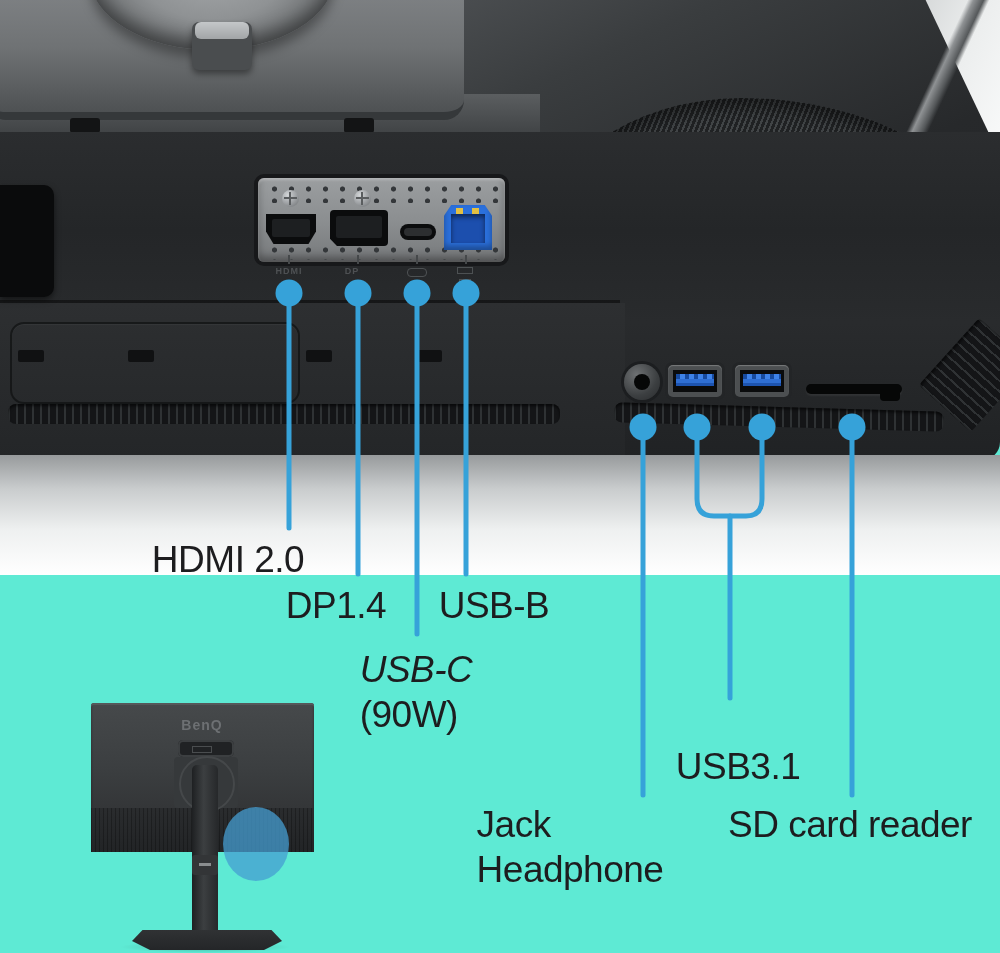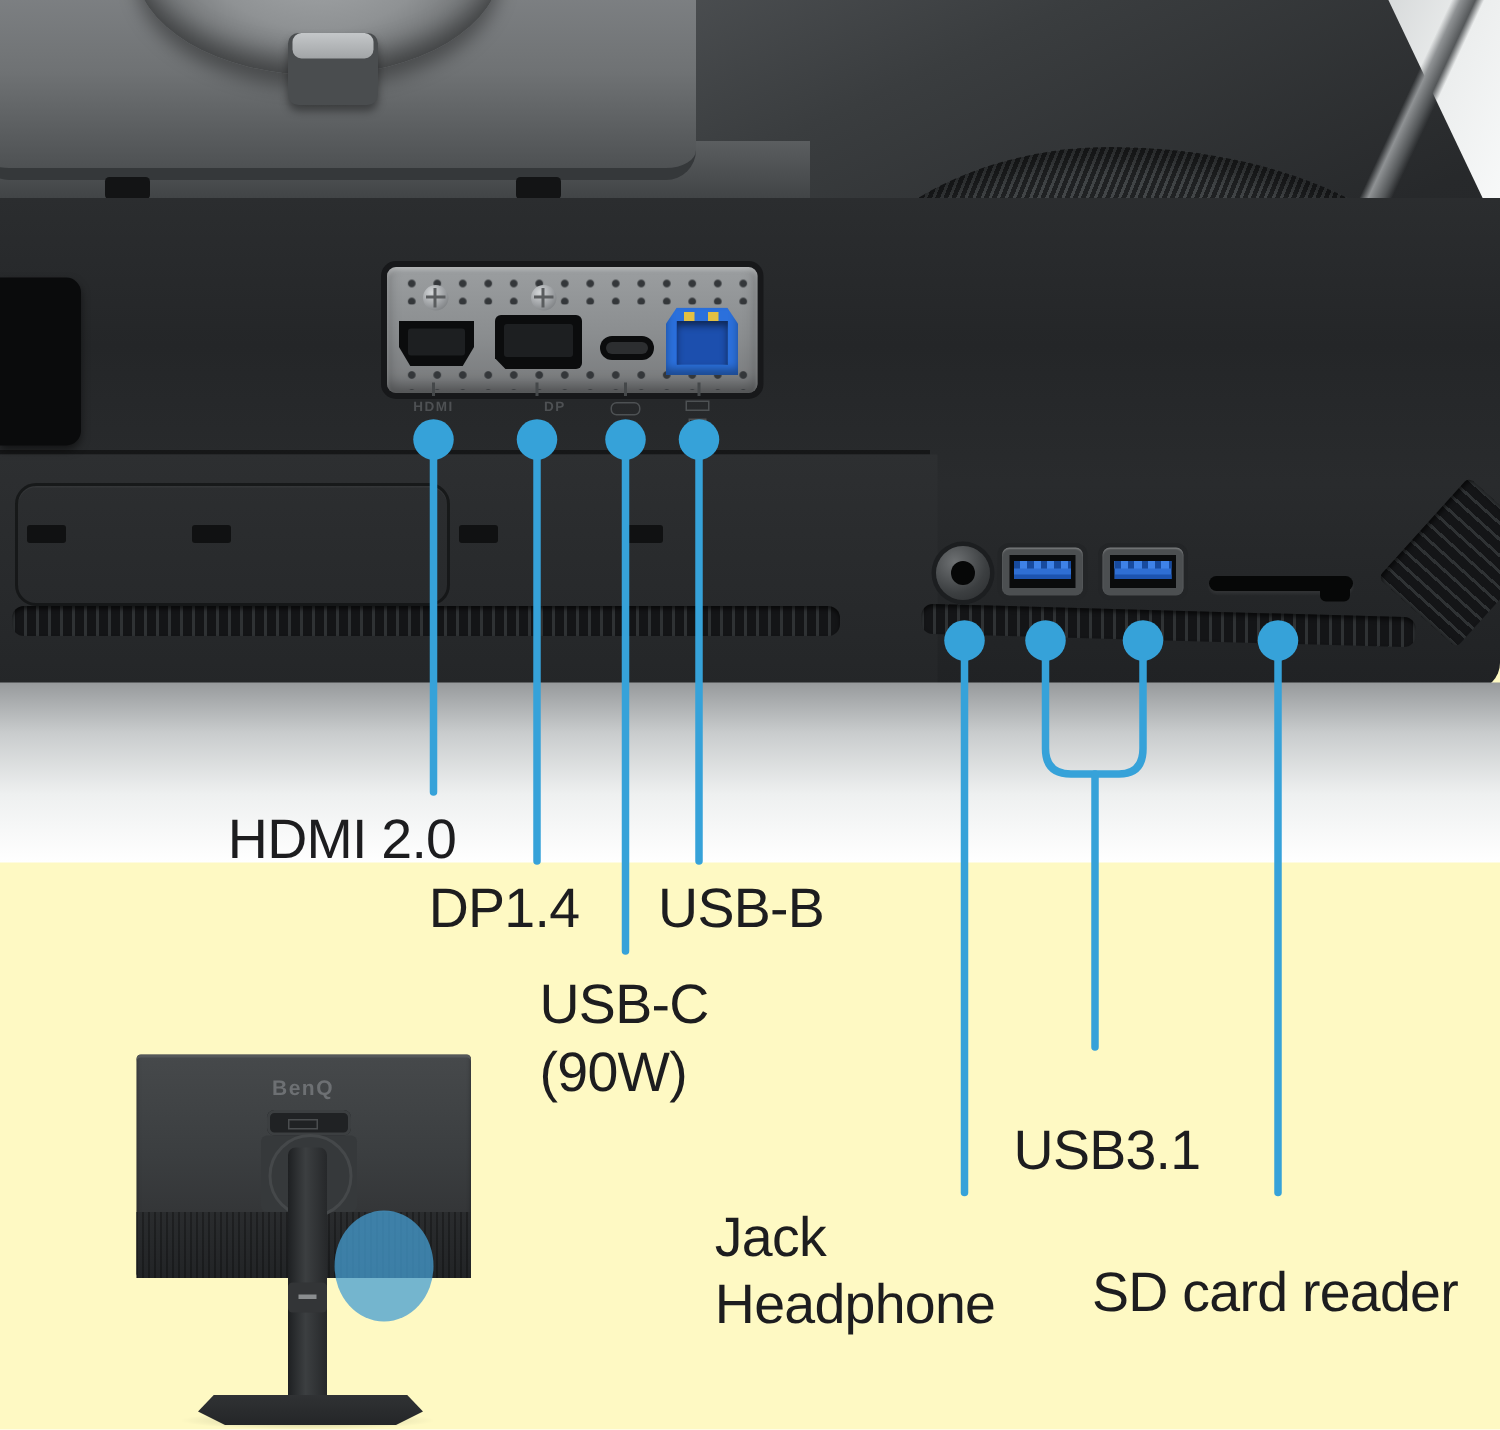--- a/index.html
+++ b/index.html
@@ -1,16 +1,16 @@
 <!DOCTYPE html>
 <html><head>
 <meta charset="utf-8">
 <style>
   html,body{margin:0;padding:0;background:#fff;}
-  .scene{position:relative;width:1000px;height:953px;background:#fef9c3;overflow:hidden;
+  .scene{position:relative;width:1000px;height:953px;background:#5eead4;overflow:hidden;
          font-family:"Liberation Sans","DejaVu Sans",sans-serif;}
   .scene *{position:absolute;box-sizing:border-box;}
 
   
   .photo{left:0;top:0;width:1000px;height:470px;}
   .body-top{left:0;top:0;width:1000px;height:372px;
     background:linear-gradient(155deg,#6e7173 0%,#54575a 16%,#3a3d3f 40%,#27292b 68%,#222426 100%);}
   .corner-light{right:0;top:0;width:120px;height:170px;
     background:linear-gradient(115deg,#c9cccd 0%,#eceeee 55%,#fafbfb 100%);
     clip-path:polygon(38% 0,100% 0,100% 92%);}
@@ -173,21 +173,21 @@
         <div class="pin" style="left:12px;"></div>
         <div class="pin" style="left:28px;"></div>
       </div>
     </div>
 
     <div class="etch-tick" style="left:288px;"></div>
     <div class="etch-tick" style="left:357px;"></div>
     <div class="etch-tick" style="left:416px;"></div>
     <div class="etch-tick" style="left:465px;"></div>
     <div class="etch" style="left:289px;">HDMI</div>
-    <div class="etch" style="left:370px;text-align:center;">DP</div>
+    <div class="etch" style="left:352px;text-align:center;">DP</div>
     <div class="etch-ic" style="left:407px;top:268px;width:20px;height:9px;border-radius:4px;"></div>
     <div class="etch-ic" style="left:410px;top:281px;width:14px;height:0;border-width:1px;"></div>
     <div class="etch-ic" style="left:457px;top:267px;width:16px;height:7px;"></div>
     <div class="etch-ic" style="left:459px;top:279px;width:12px;height:5px;"></div>
 
     <div class="vent" style="left:8px;top:404px;width:552px;"></div>
     <div class="vent" style="left:614px;top:407px;width:330px;transform:rotate(1.6deg);"></div>
     <div class="vent" style="left:930px;top:340px;width:90px;height:70px;transform:rotate(-48deg);border-radius:4px;"></div>
     <div class="clip" style="left:18px;"></div>
     <div class="clip" style="left:128px;"></div>
@@ -229,29 +229,29 @@
       <circle cx="697" cy="427" r="13.5"></circle>
       <circle cx="762" cy="427" r="13.5"></circle>
       <circle cx="852" cy="427" r="13.5"></circle>
     </g>
   </svg>
 
   <div class="lbl" style="left:228px;top:537px;">HDMI 2.0</div>
   <div class="lbl" style="left:336px;top:583px;">DP1.4</div>
   <div class="lbl" style="left:494px;top:583px;">USB-B</div>
   <div class="lbl" style="left:416px;top:647px;">
-    <div style="position:static;">USB-C</div>
+    <div style="position:static;font-style:italic;">USB-C</div>
     <div style="position:static;">(90W)</div>
   </div>
   <div class="lbl" style="left:738px;top:744px;">USB3.1</div>
   <div class="lbl" style="left:570px;top:802px;">
     <div style="position:static;">Jack</div>
     <div style="position:static;">Headphone</div>
   </div>
-  <div class="lbl" style="left:850px;top:802px;margin-top:37px;">SD card reader</div>
+  <div class="lbl" style="left:850px;top:802px;">SD card reader</div>
 
   <div class="inset">
     <div class="m-shadow"></div>
     <div class="m-body"></div>
     <div class="m-band"></div>
     <div class="m-logo">BenQ</div>
     <div class="m-handle"></div>
     <div class="m-vesa"></div>
     <div class="m-col"></div>
     <div class="m-clip"></div>

